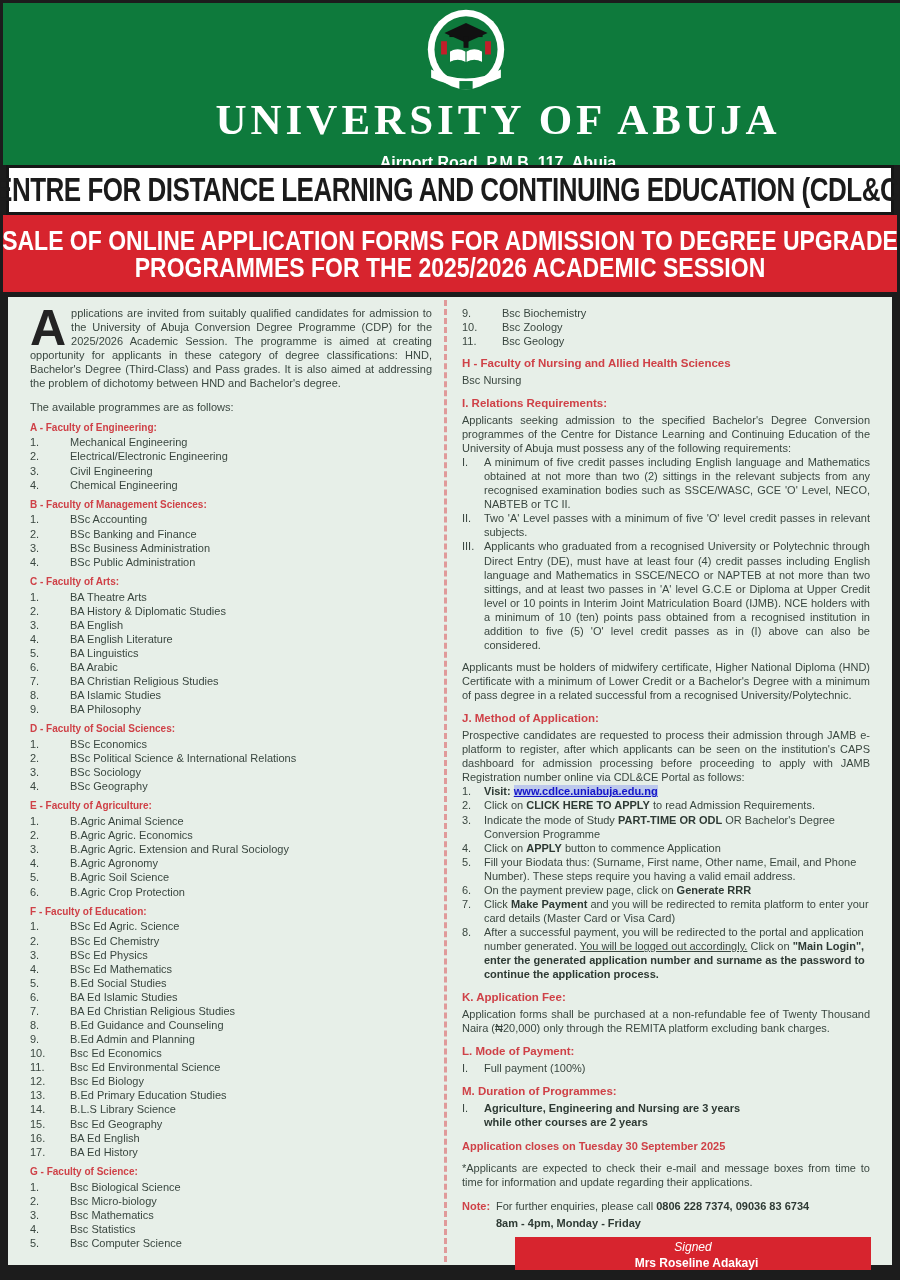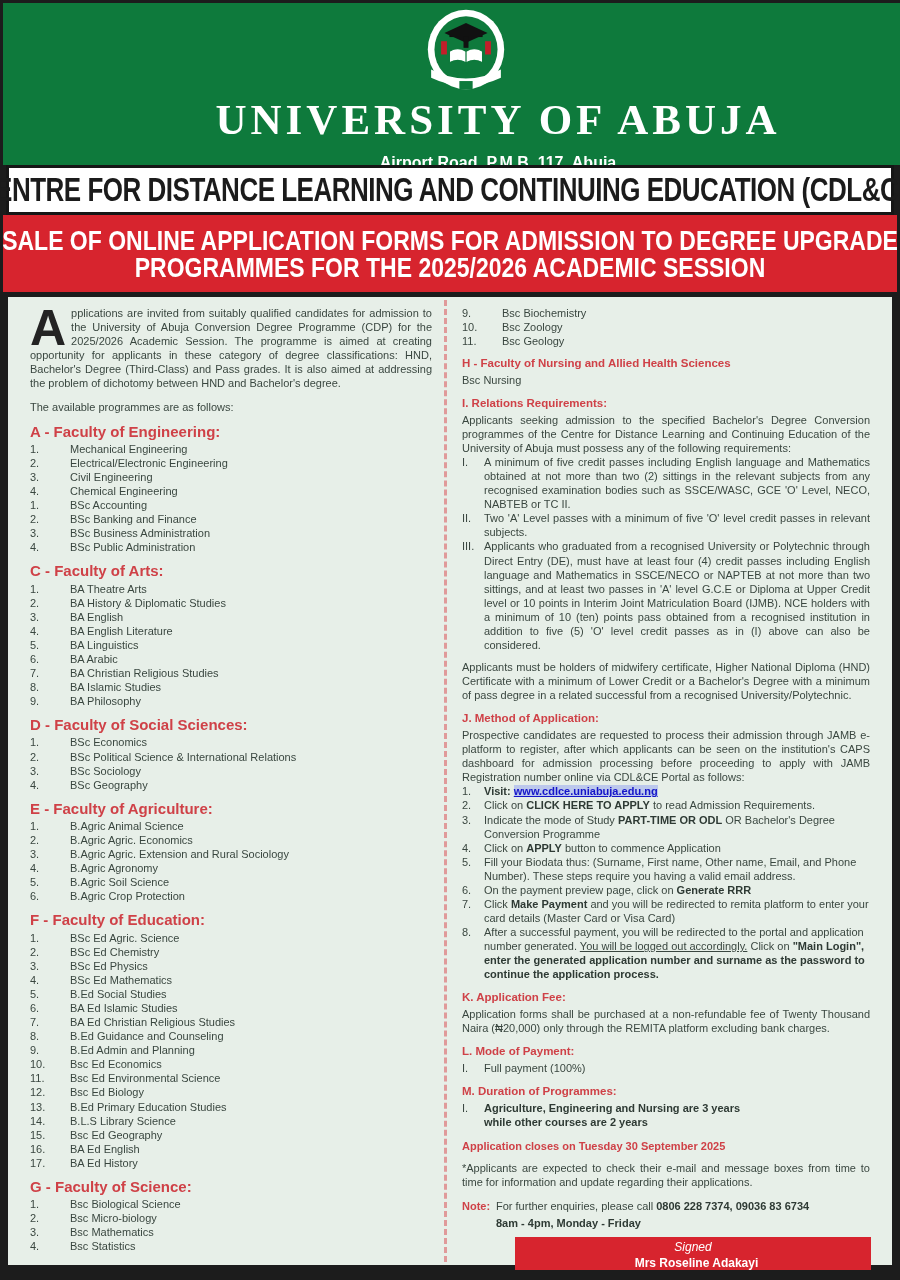--- a/index.html
+++ b/index.html
@@ -42,21 +42,21 @@
         background:var(--body-bg);border:5px solid var(--frame);box-sizing:border-box;}
   .divider{position:absolute;top:300px;left:444px;height:962px;width:0;
         border-left:3px dashed #e09a9a;}
   .col{position:absolute;top:306px;color:var(--text);font-size:11px;line-height:1.28;overflow:hidden;}
   .col-left{left:30px;width:402px;height:950px;}
   .col-right{left:462px;width:408px;height:950px;}
   .intro{text-align:justify;margin:0 0 10px 0;}
   .dropcap{float:left;font-size:50px;line-height:40px;font-weight:bold;
         color:#232323;margin:2px 5px 0 0;}
   .avail{margin:0 0 1px 0;}
-  .fac-title{color:var(--heading-red);font-weight:bold;font-size:15px;margin:7px 0 1px 0;}
+  .fac-title{color:var(--heading-red);font-weight:bold;font-size:10px;margin:7px 0 1px 0;}
   .sec-title{color:var(--heading-red);font-weight:bold;font-size:11.5px;margin:9px 0 2px 0;}
   .row{display:flex;}
   .row .num{width:40px;flex:none;}
   .roman .num{width:22px;flex:none;}
   .roman .itm{flex:1;text-align:justify;}
   .steps .num{width:22px;flex:none;}
   .steps .itm{flex:1;}
   .jpara{text-align:justify;margin:0;}
   .b{font-weight:bold;color:#2e3a34;}
   .u{text-decoration:underline;text-align:right;}
@@ -129,20 +129,21 @@
           <span class="itm">Electrical/Electronic Engineering</span>
         </div>
         <div class="row ">
           <span class="num">3.</span>
           <span class="itm">Civil Engineering</span>
         </div>
         <div class="row ">
           <span class="num">4.</span>
           <span class="itm">Chemical Engineering</span>
         </div>
+        <div class="fac-title">B - Faculty of Management Sciences:</div>
         <div class="row ">
           <span class="num">1.</span>
           <span class="itm">BSc Accounting</span>
         </div>
         <div class="row ">
           <span class="num">2.</span>
           <span class="itm">BSc Banking and Finance</span>
         </div>
         <div class="row ">
           <span class="num">3.</span>

